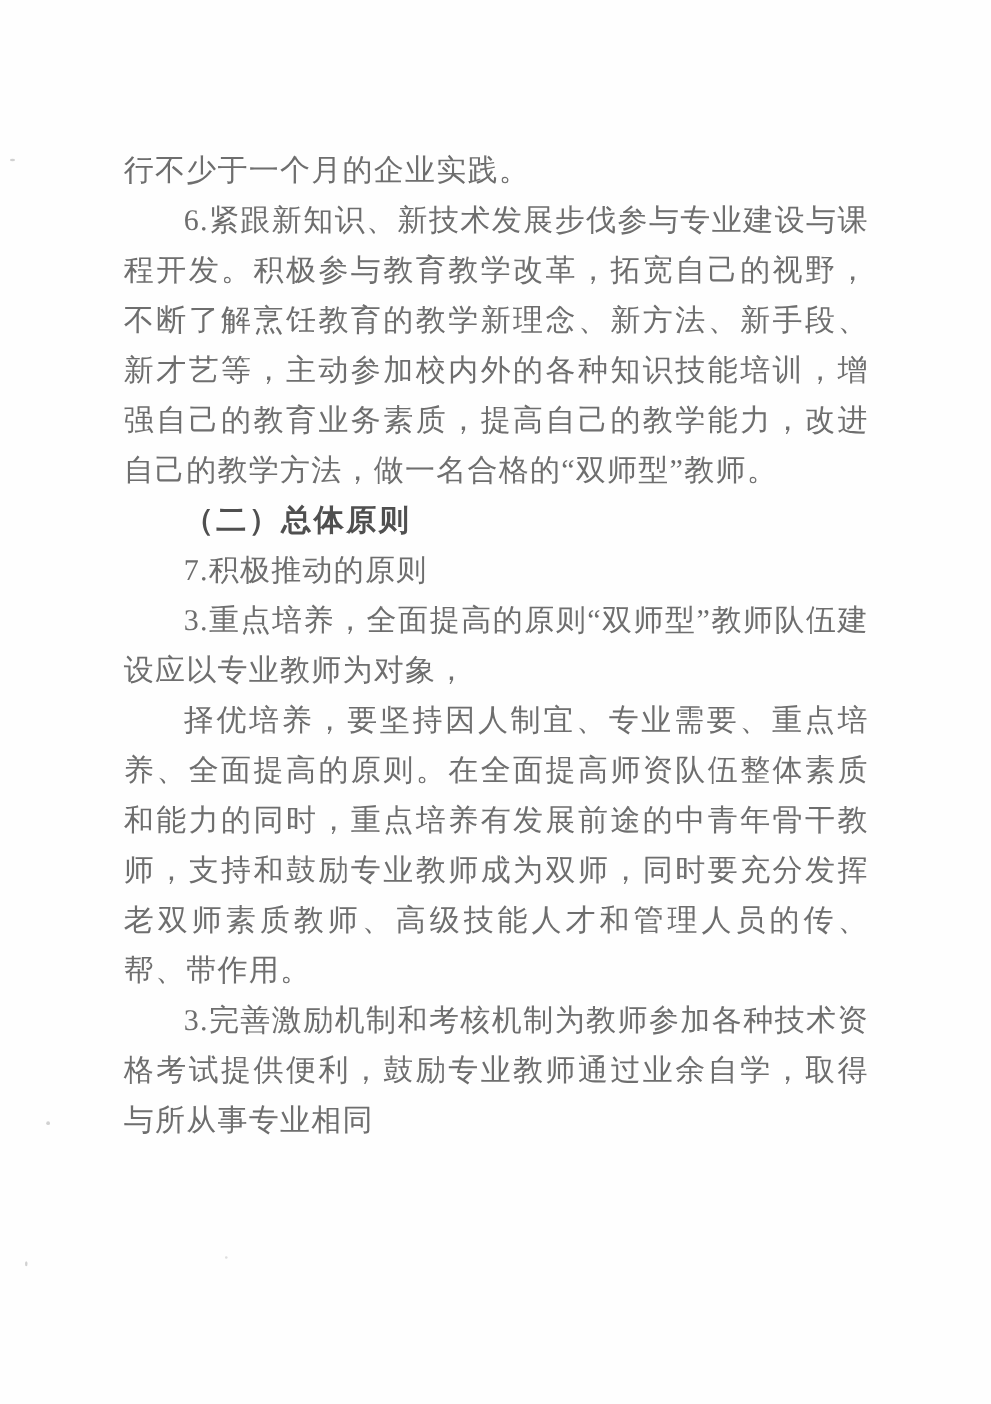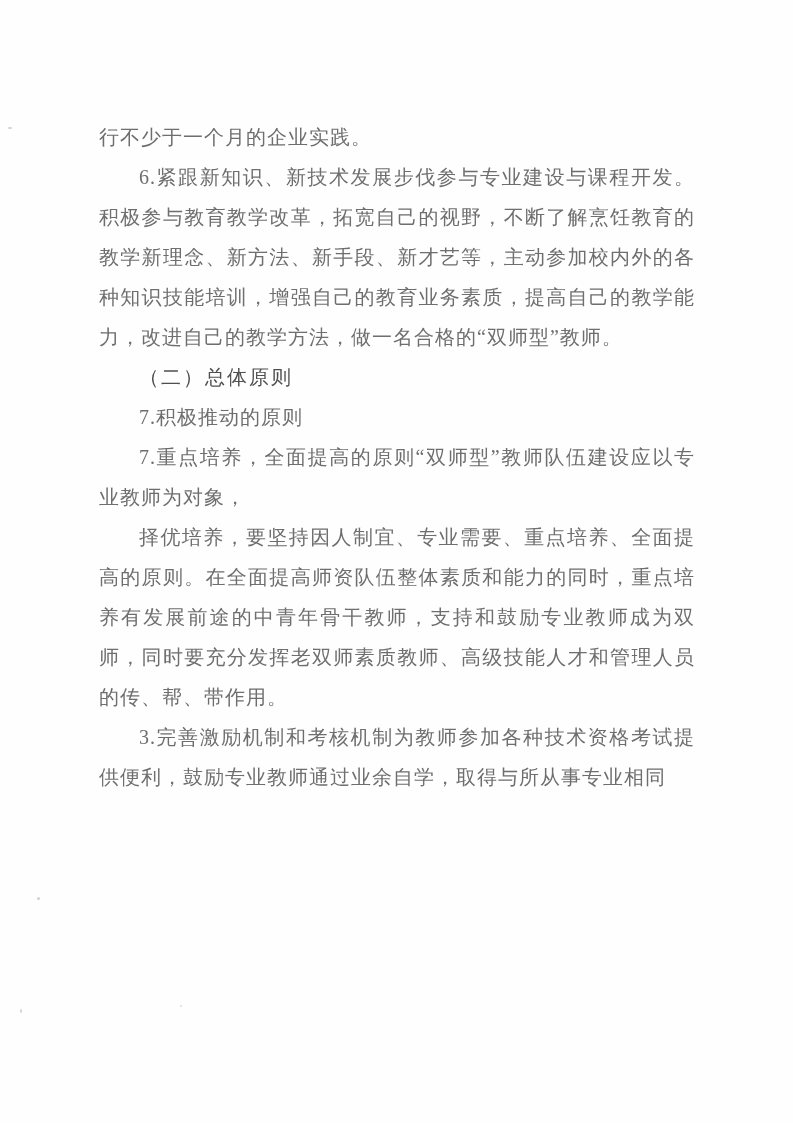--- a/index.html
+++ b/index.html
@@ -17,38 +17,38 @@
     .scan-page {
       position: absolute;
       inset: 0;
       background: var(--page-bg, #fefefe);
     }
     .text-block {
       position: absolute;
       left: 99px;
       top: 117px;
       width: 596px;
-      font-size: 20px;
+      font-size: 24px;
       line-height: 40px;
       letter-spacing: 1px;
       color: var(--body-color, #6e6e6e);
       text-align: justify;
       text-justify: inter-ideograph;
       
       -webkit-font-smoothing: antialiased;
     }
     .text-block p {
       margin: 0;
       text-indent: 2em;
     }
     .text-block p.continuation {
       text-indent: 0;
     }
     .text-block p.heading {
-      font-weight: normal;
+      font-weight: bold;
       color: var(--heading-color, #4f4f4f);
       letter-spacing: 2px;
     }
     
     .speck {
       position: absolute;
       background: #bdbdbd;
       border-radius: 50%;
       width: 3px;
       height: 3px;
@@ -67,18 +67,18 @@
   <span class="speck s1"></span>
   <span class="speck s2"></span>
   <span class="speck s3"></span>
   <span class="speck s4"></span>
 
   <div class="text-block">
     <p class="continuation">行不少于一个月的企业实践。</p>
     <p class="indent">6.紧跟新知识、新技术发展步伐参与专业建设与课程开发。积极参与教育教学改革，拓宽自己的视野，不断了解烹饪教育的教学新理念、新方法、新手段、新才艺等，主动参加校内外的各种知识技能培训，增强自己的教育业务素质，提高自己的教学能力，改进自己的教学方法，做一名合格的“双师型”教师。</p>
     <p class="heading">（二）总体原则</p>
     <p class="indent">7.积极推动的原则</p>
-    <p class="indent">7.重点培养，全面提高的原则“双师型”教师队伍建设应以专业教师为对象，</p>
+    <p class="indent">3.重点培养，全面提高的原则“双师型”教师队伍建设应以专业教师为对象，</p>
     <p class="indent">择优培养，要坚持因人制宜、专业需要、重点培养、全面提高的原则。在全面提高师资队伍整体素质和能力的同时，重点培养有发展前途的中青年骨干教师，支持和鼓励专业教师成为双师，同时要充分发挥老双师素质教师、高级技能人才和管理人员的传、帮、带作用。</p>
     <p class="indent">3.完善激励机制和考核机制为教师参加各种技术资格考试提供便利，鼓励专业教师通过业余自学，取得与所从事专业相同</p>
   </div>
 
 </div>
 
 </body></html>

